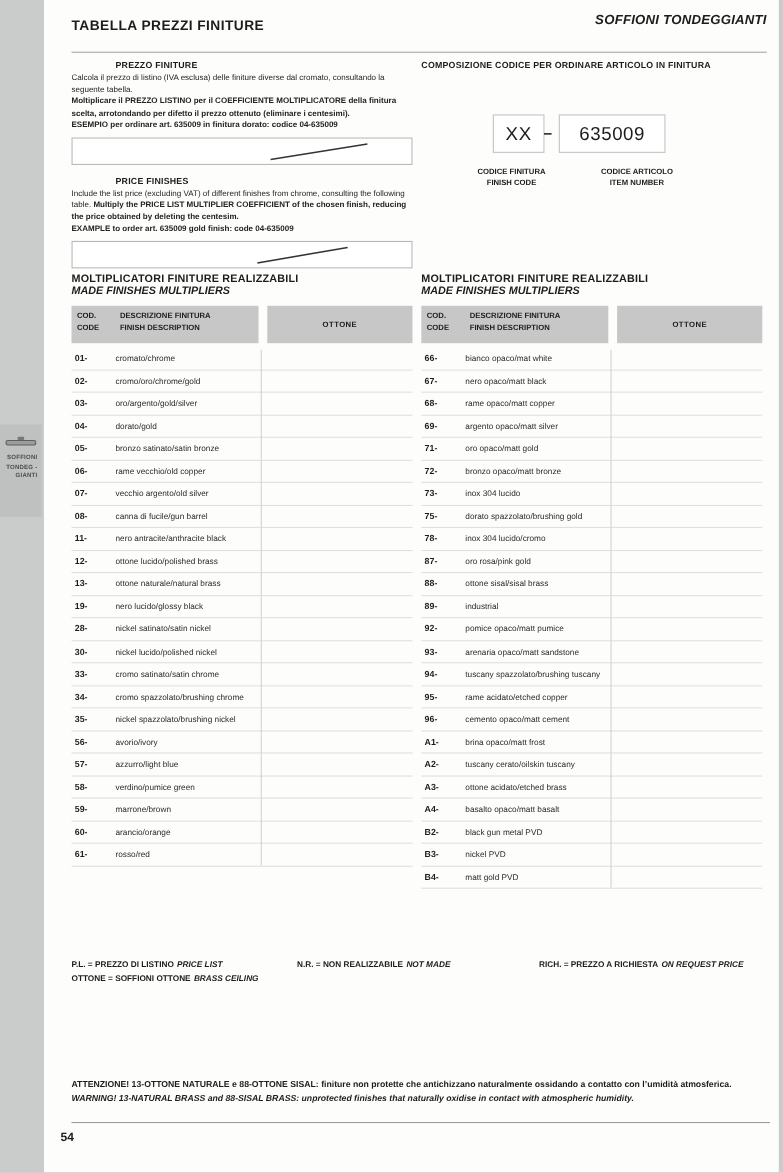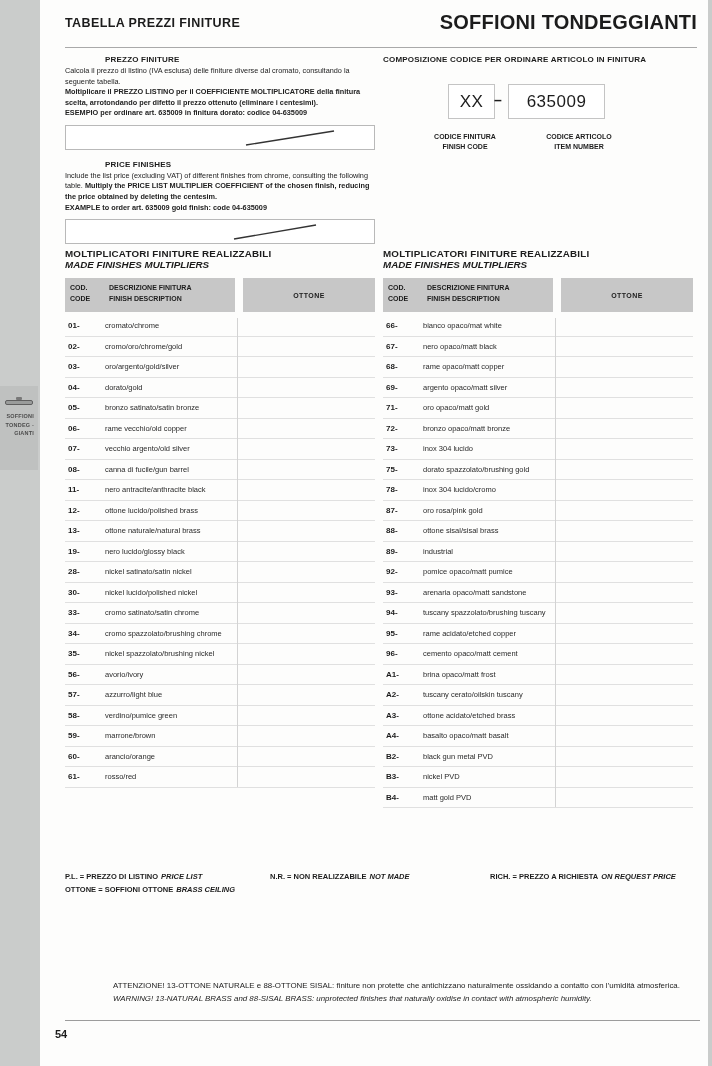--- a/index.html
+++ b/index.html
@@ -2,36 +2,36 @@
 <html><head>
 <meta charset="utf-8">
 <style>
   html,body{margin:0;padding:0;background:#cacccb;}
   .canvas{position:relative;width:708px;height:1066px;background:#cacccb;overflow:hidden;
           font-family:"Liberation Sans",sans-serif;color:#1c1c1c;-webkit-font-smoothing:antialiased;}
   .sheet{position:absolute;left:40px;top:0;width:672px;height:1066px;background:#fdfdfc;}
 
   
   .hdr-left{position:absolute;left:25px;top:16px;font-size:12.5px;font-weight:bold;letter-spacing:.4px;}
-  .hdr-right{position:absolute;right:15px;top:11px;font-size:20px;font-weight:bold;letter-spacing:.2px;}
+  .hdr-right{position:absolute;right:15px;top:11px;font-size:12px;font-weight:bold;letter-spacing:.2px;font-style:italic;}
   .hdr-rule{position:absolute;left:25px;right:15px;top:47px;border-top:1px solid #a9a9a9;}
 
   
   .col-it{position:absolute;left:25px;top:55px;width:310px;}
   .sec-h{font-size:8px;font-weight:bold;margin-bottom:2px;letter-spacing:.2px;padding-left:40px;}
   .p{font-size:7.3px;line-height:1.45;color:#222;}
   .b{font-weight:bold;}
   .slash-box{position:relative;height:23px;border:1px solid #b9b9b9;margin-top:6px;background:#fff;}
   .slash-box svg{position:absolute;inset:0;width:100%;height:100%;}
   .sec-en{margin-top:10px;}
 
   
   .col-code{position:absolute;left:343px;top:55px;width:314px;}
   .code-heading{font-size:8px;font-weight:bold;letter-spacing:.2px;}
-  .code-row{position:relative;height:33px;margin-top:20px;}
+  .code-row{position:relative;height:33px;margin-top:40px;}
   .code-box{position:absolute;top:0;height:33px;border:1px solid #c4c4c4;background:#fff;
             display:flex;align-items:center;justify-content:center;font-size:17px;letter-spacing:.5px;}
   .code-box-xx{left:65px;width:45px;}
   .code-box-item{left:125px;width:95px;}
   .code-dash{position:absolute;left:111px;top:8px;font-size:14px;font-weight:bold;}
   .labels-row{position:relative;margin-top:15px;height:22px;font-size:7px;font-weight:bold;line-height:1.4;}
   .lbl1{position:absolute;left:22px;width:120px;text-align:center;}
   .lbl2{position:absolute;left:140px;width:112px;text-align:center;}
 
   
@@ -54,21 +54,21 @@
 
   
   .legend{position:absolute;left:25px;top:872px;right:15px;font-size:7.5px;font-weight:bold;}
   .legend-row{position:relative;height:13px;}
   .lg-0{position:absolute;left:0;}
   .lg-1{position:absolute;left:205px;}
   .lg-2{position:absolute;left:405px;padding-left:20px;}
   .lg-note{font-style:italic;margin-left:3px;}
 
   
-  .warning{position:absolute;left:25px;top:979px;right:32px;font-size:7.9px;font-weight:normal;line-height:1.65;margin-left:48px;}
+  .warning{position:absolute;left:25px;top:979px;right:32px;font-size:7.9px;font-weight:bold;line-height:1.65;}
   .warning .en{font-style:italic;}
 
   .bottom-rule{position:absolute;left:25px;right:12px;top:1020px;border-top:1px solid #9c9c9c;}
   .page-num{position:absolute;left:15px;top:1028px;font-size:11px;font-weight:bold;}
 
   
   .side-tab{position:absolute;left:0;top:386px;width:38px;height:84px;background:#bfc1c0;
             padding-top:11px;box-sizing:border-box;}
   .showerhead-icon{width:28px;margin:0 auto 7px;}
   .sh-knob{width:6px;height:3px;background:#787878;margin:0 auto;border-radius:1px;}

